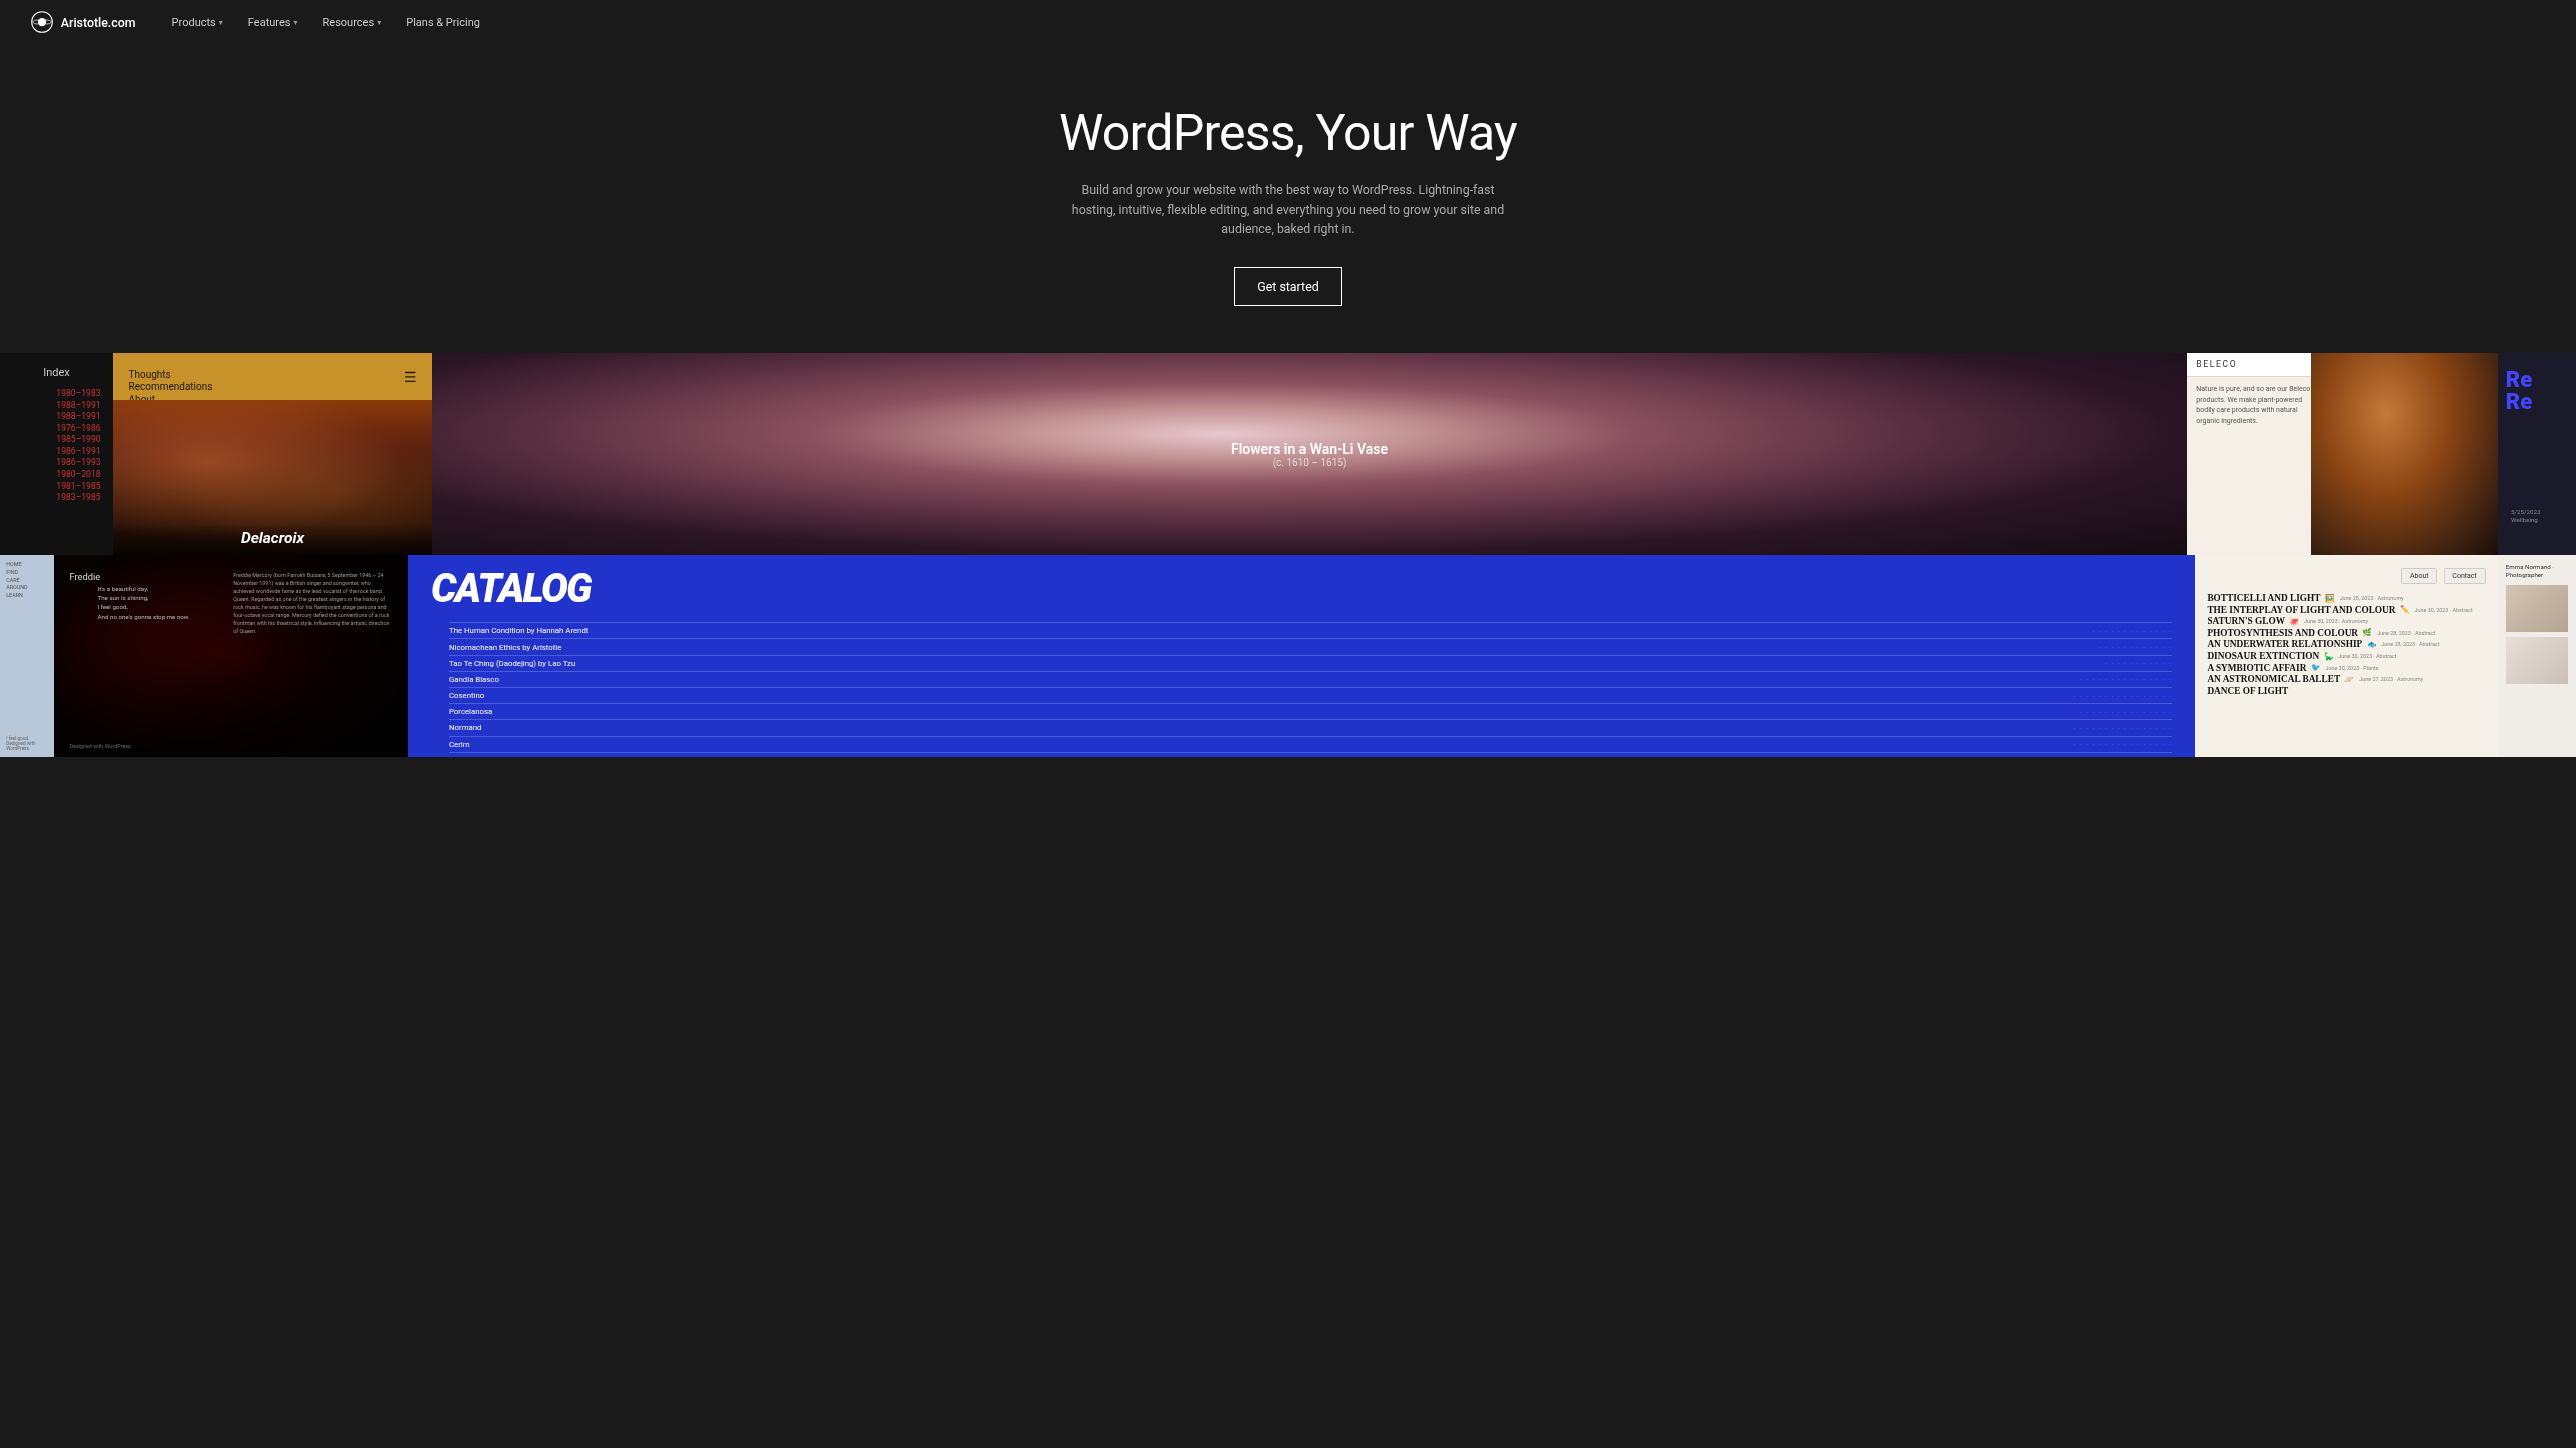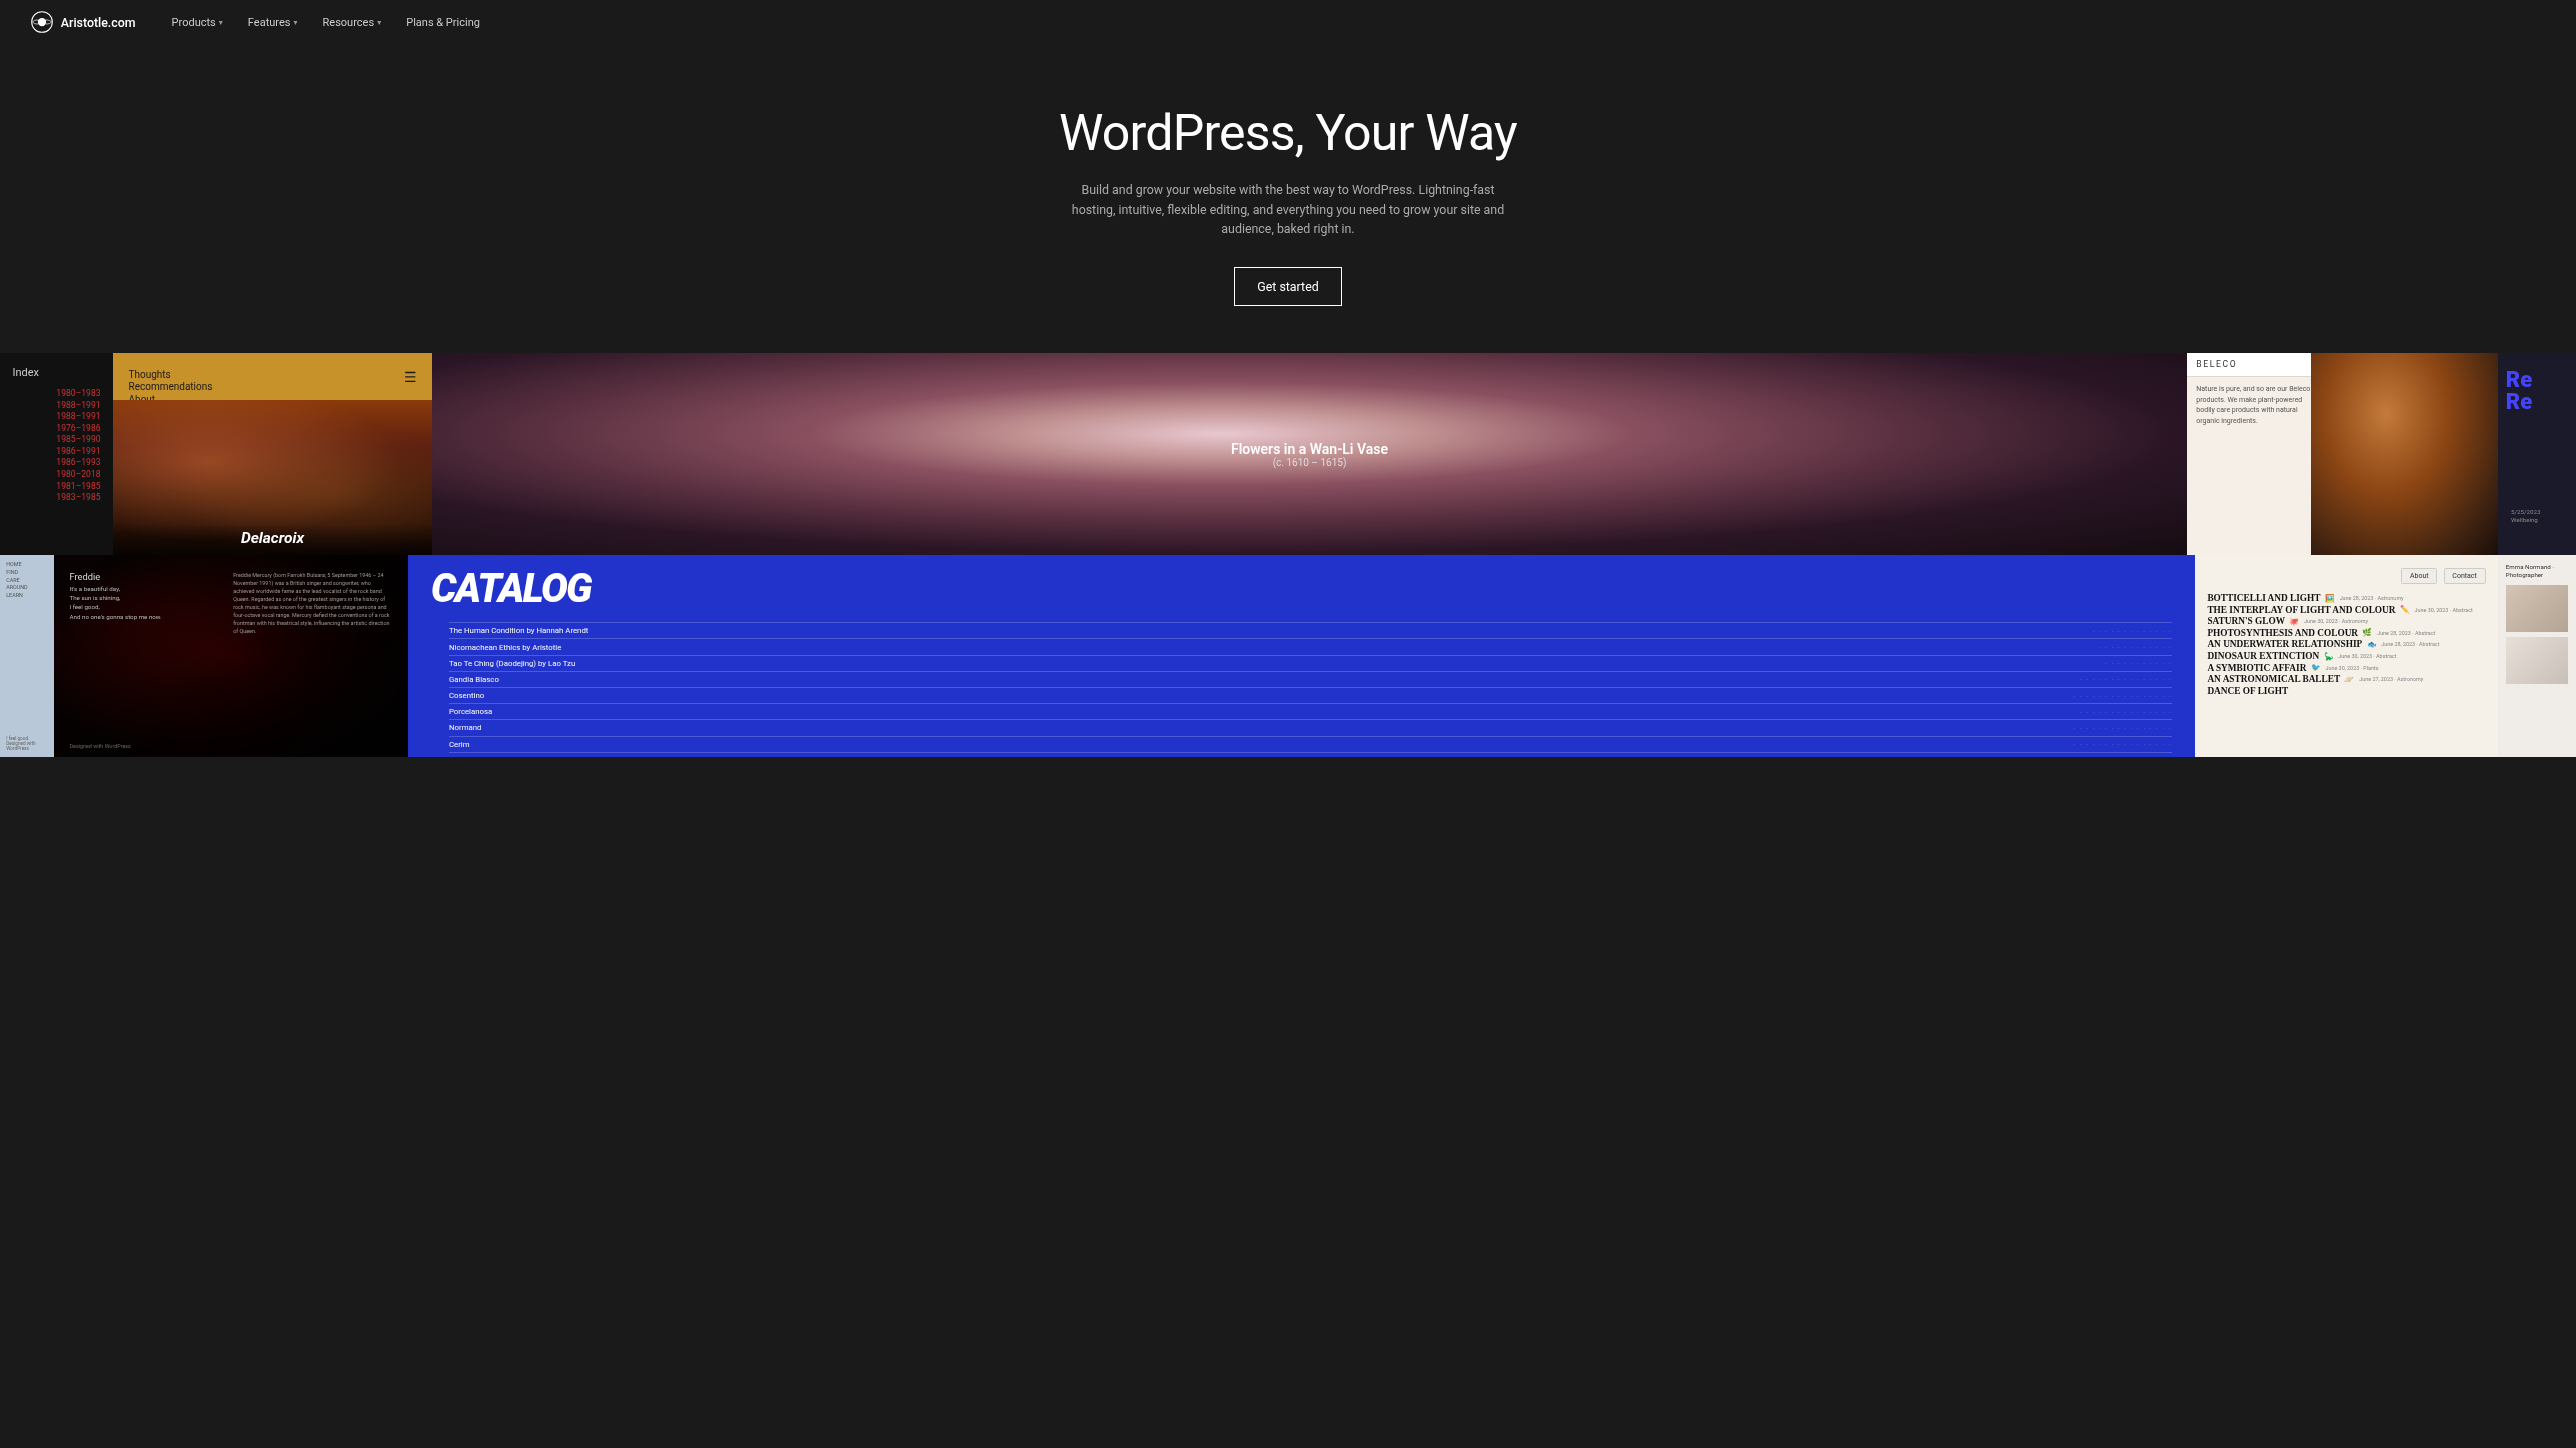--- a/index.html
+++ b/index.html
@@ -112,21 +112,21 @@
 
     
     .card-index {
       width: 113px;
       background: #111;
       padding: 12.4px;
       display: flex;
       flex-direction: column;
     }
     .card-index .index-title {
-      text-align: left;
+      text-align: center;
       font-size: 11px;
       color: #ccc;
       margin-bottom: 9.3px;
     }
     .card-index .index-years {
       display: flex;
       flex-direction: column;
       gap: 1.6px;
     }
     .card-index .year {
@@ -593,21 +593,21 @@
         <div>I feel good.</div>
         <div>Designed with WordPress</div>
       </div>
     </div>
 
     <div class="card card-freddie">
       <div class="freddie-bg"></div>
       <div class="freddie-portrait"></div>
       <div class="freddie-text">
         <div class="freddie-name">Freddie</div>
-        <div class="freddie-quote" style="white-space:pre-line;font-size:6.2px;color:#bbb;line-height:1.5;">It's a beautiful day,
+        <div class="freddie-quote" style="white-space:pre-line;font-size:6.2px;color:#bbb;line-height:1.5;margin-left:28px;">It's a beautiful day,
 The sun is shining,
 I feel good,
 And no one's gonna stop me now.</div>
       </div>
       <div class="freddie-bio">Freddie Mercury (born Farrokh Bulsara; 5 September 1946 – 24 November 1991) was a British singer and songwriter, who achieved worldwide fame as the lead vocalist of the rock band Queen. Regarded as one of the greatest singers in the history of rock music, he was known for his flamboyant stage persona and four-octave vocal range. Mercury defied the conventions of a rock frontman with his theatrical style, influencing the artistic direction of Queen.</div>
       <div class="freddie-footer">Designed with WordPress</div>
     </div>
 
     <div class="card card-catalog">
       <div class="catalog-top">

